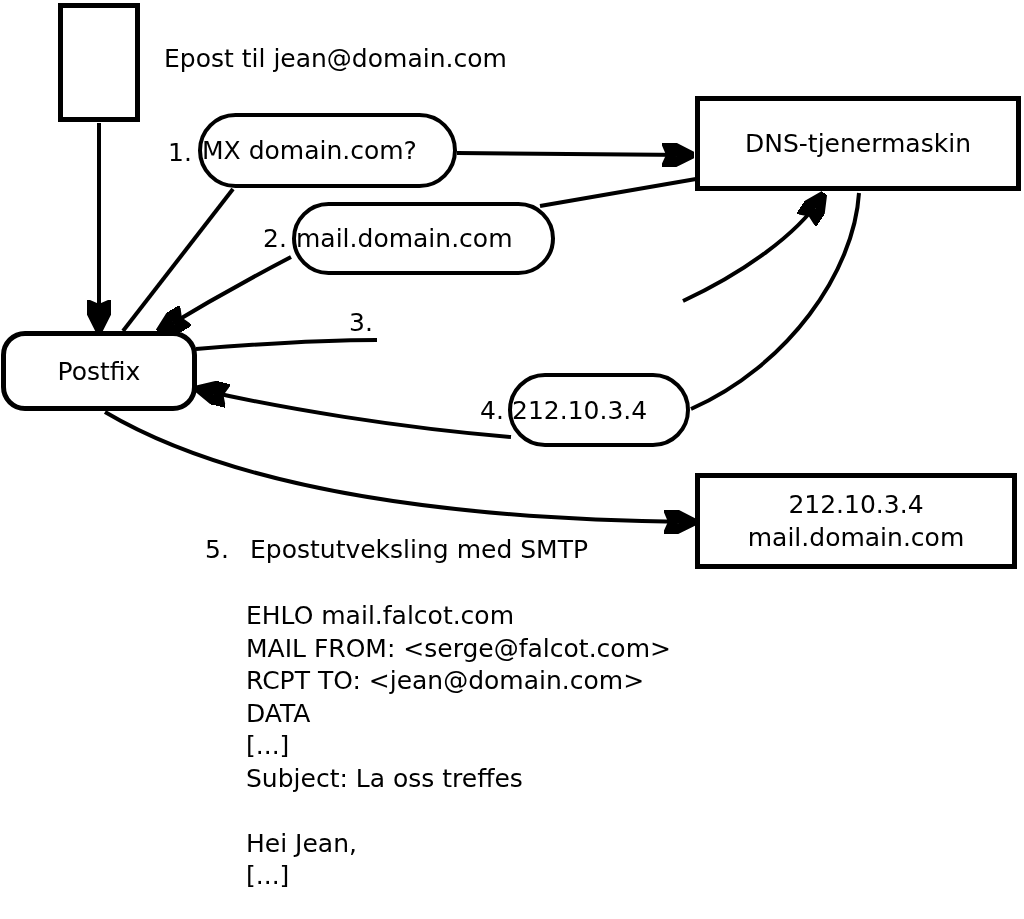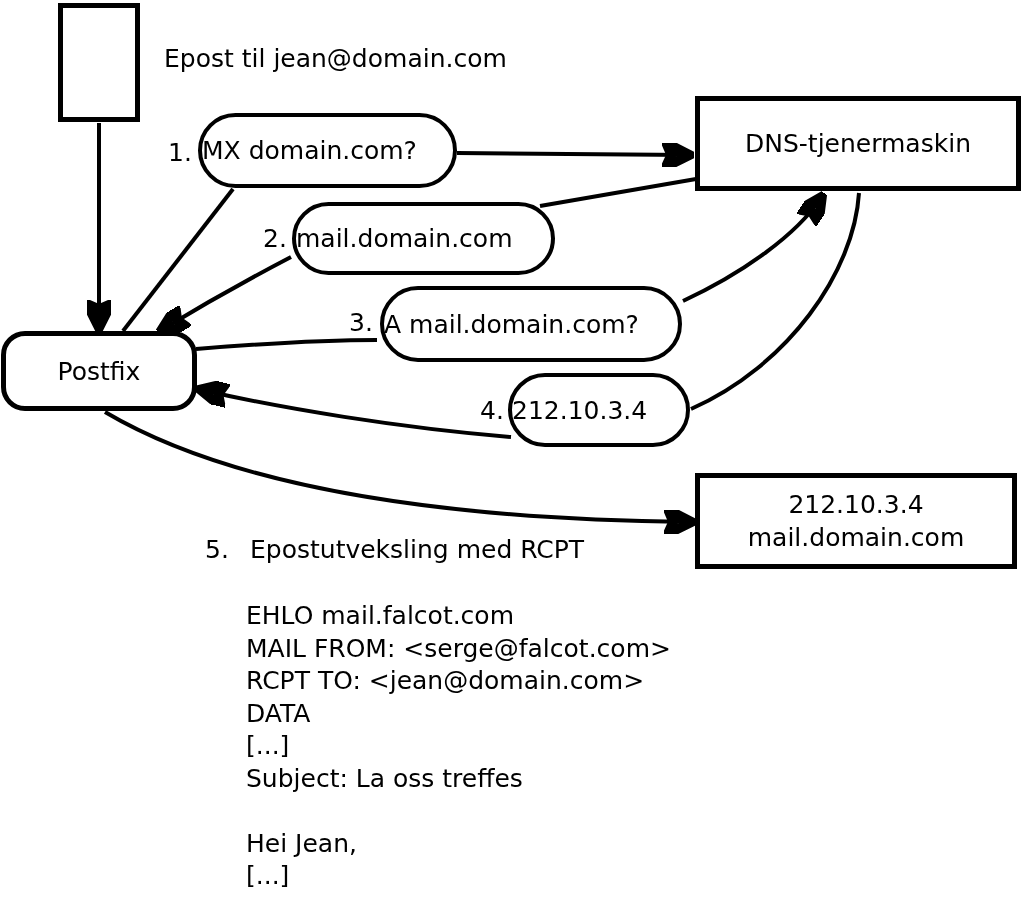--- a/index.html
+++ b/index.html
@@ -119,31 +119,28 @@
   <div class="bubble" style="left:198px; top:113px; width:259px; height:75px;">
     <span>MX domain.com?</span>
   </div>
 
   <div class="label" style="left:263px; top:225px;">2.</div>
   <div class="bubble" style="left:292px; top:202px; width:263px; height:73px;">
     <span>mail.domain.com</span>
   </div>
 
   <div class="label" style="left:349px; top:309px;">3.</div>
-  <div class="bubble" style="left:380px; top:286px; width:302px; height:76px;">
-    <span>A mail.domain.com?</span>
-  </div>
 
   <div class="label" style="left:480px; top:397px;">4.</div>
   <div class="bubble" style="left:508px; top:373px; width:182px; height:74px;">
     <span>212.10.3.4</span>
   </div>
 
   <div class="label" style="left:205px; top:536px;">5.</div>
-  <div class="label" style="left:250px; top:536px;">Epostutveksling med RCPT</div>
+  <div class="label" style="left:250px; top:536px;">Epostutveksling med SMTP</div>
 
   <div id="smtp-session">EHLO mail.falcot.com
 MAIL FROM: &lt;serge@falcot.com&gt;
 RCPT TO: &lt;jean@domain.com&gt;
 DATA
 [...]
 Subject: La oss treffes
 
 Hei Jean,
 [...]

